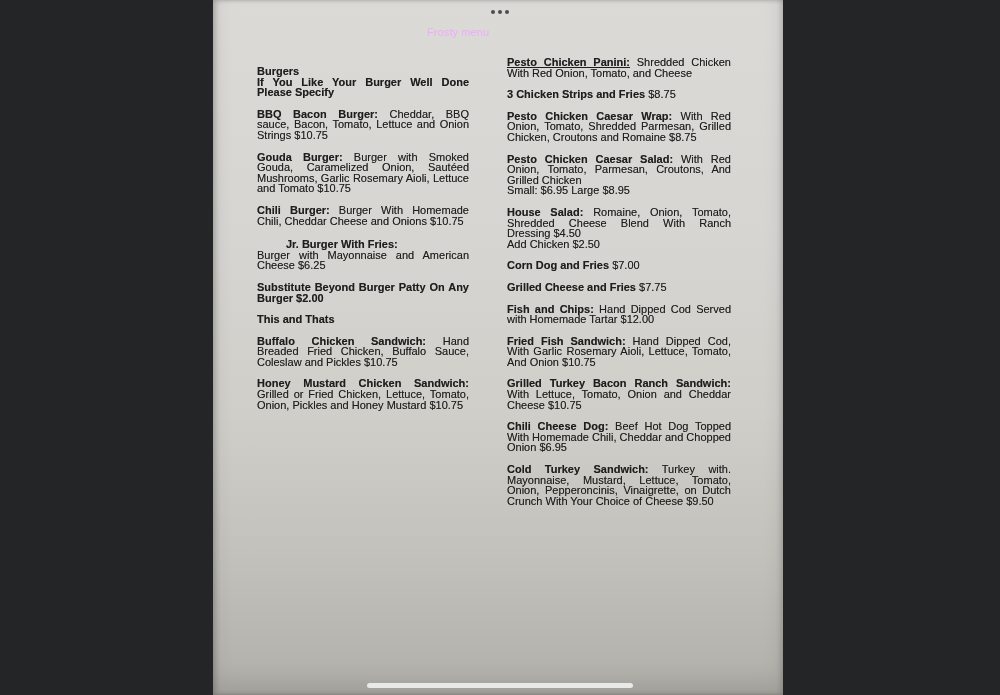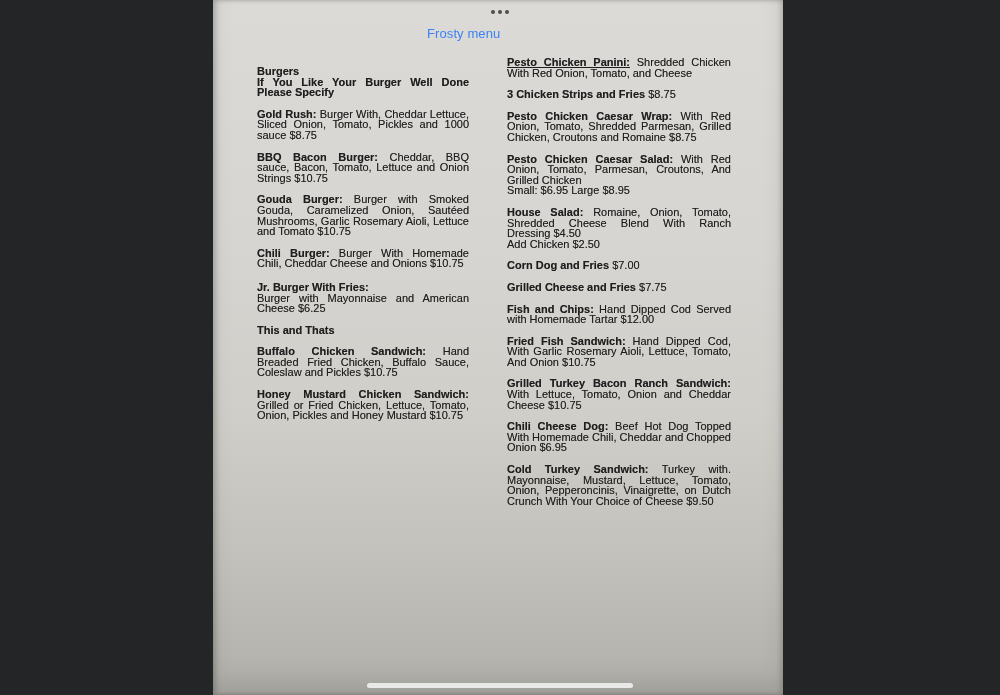--- a/index.html
+++ b/index.html
@@ -15,34 +15,34 @@
     background: linear-gradient(180deg, #dbdad6 0%, #d6d5d1 35%, #cfcec9 60%, #c3c1bb 80%, #b1afa9 100%);
     box-shadow: inset 3px 0 5px rgba(0,0,0,0.18), inset -3px 0 4px rgba(0,0,0,0.12), inset 0 -14px 22px rgba(0,0,0,0.10);
   }
   .more-dots {
     position: absolute; top: 8px; left: 489px;
     display: flex; gap: 3px; padding: 2px; cursor: pointer;
   }
   .more-dots .dot { width: 4px; height: 4px; border-radius: 50%; background: #4d4d4d; }
   .photo-title {
     position: absolute; top: 26px; left: 427px;
-    font-size: 13px; color: #3b82f6; letter-spacing: 0.1px;
+    font-size: 11px; color: #f0abfc; letter-spacing: 0.1px;
   }
   .col {
     position: absolute;
     color: #1e1e1e;
     font-size: 11px; line-height: 10.6px;
     text-shadow: 0 0 0.6px rgba(45,45,45,0.55);
   }
   .col-left  { left: 257px; top: 66px; width: 212px; }
   .col-right { left: 507px; top: 57px; width: 224px; }
   .menu-item { text-align: justify; margin: 0 0 11px 0; }
   .menu-item .b { font-weight: bold; }
   .menu-item .u { text-decoration: underline; text-underline-offset: 1px; margin-top: 8px; }
-  .menu-item .blockname { display: block; text-align: left; }
+  .menu-item .blockname { display: block; text-align: left; margin-left: 29px; }
   .menu-item .extra-line { display: block; }
   .home-indicator {
     position: absolute; left: 367px; bottom: 7px;
     width: 266px; height: 5px; border-radius: 3px;
     background: #e9e9e7; cursor: pointer;
   }
 </style>
 </head>
 <body>
 
@@ -54,25 +54,25 @@
   <span class="dot"></span>
   <span class="dot"></span>
   <span class="dot"></span>
 </div>
 
 <div class="photo-title">Frosty menu</div>
 
 <div class="col col-left" id="col-left">
     <p class="menu-item" style="margin-bottom: 0px;"><span class="b">Burgers</span></p>
     <p class="menu-item"><span class="b">If You Like Your Burger Well Done Please Specify</span></p>
-    <p class="menu-item"><span class="b">Gold Rush:</span> <span>Burger With, Cheddar Lettuce, Sliced Onion, Tomato, Pickles and 1000 sauce $8.75</span></p>
     <p class="menu-item"><span class="b">BBQ Bacon Burger:</span> <span>Cheddar, BBQ sauce, Bacon, Tomato, Lettuce and Onion Strings $10.75</span></p>
     <p class="menu-item"><span class="b">Gouda Burger:</span> <span>Burger with Smoked Gouda, Caramelized Onion, Sautéed Mushrooms, Garlic Rosemary Aioli, Lettuce and Tomato $10.75</span></p>
     <p class="menu-item"><span class="b">Chili Burger:</span> <span>Burger With Homemade Chili, Cheddar Cheese and Onions $10.75</span></p>
     <p class="menu-item" style="margin-top: 13px;"><span class="b blockname">Jr. Burger With Fries:</span><span>Burger with Mayonnaise and American Cheese  $6.25</span></p>
+    <p class="menu-item"><span class="b">Substitute Beyond Burger Patty On Any Burger $2.00</span></p>
     <p class="menu-item"><span class="b">This and Thats</span></p>
     <p class="menu-item"><span class="b">Buffalo Chicken Sandwich:</span> <span>Hand Breaded Fried Chicken, Buffalo Sauce, Coleslaw and Pickles $10.75</span></p>
     <p class="menu-item"><span class="b">Honey Mustard Chicken Sandwich:</span> <span>Grilled or Fried Chicken, Lettuce, Tomato, Onion, Pickles and Honey Mustard $10.75</span></p>
   </div>
 <div class="col col-right" id="col-right">
     <p class="menu-item"><span class="b u">Pesto Chicken Panini:</span> <span>Shredded Chicken With Red Onion, Tomato, and Cheese</span></p>
     <p class="menu-item"><span class="b">3 Chicken Strips and Fries</span> <span>$8.75</span></p>
     <p class="menu-item"><span class="b">Pesto Chicken Caesar Wrap:</span> <span>With Red Onion, Tomato, Shredded Parmesan, Grilled Chicken, Croutons and Romaine $8.75</span></p>
     <p class="menu-item"><span class="b">Pesto Chicken Caesar Salad:</span> <span>With Red Onion, Tomato, Parmesan,  Croutons, And Grilled Chicken</span><span class="extra-line">Small: $6.95 Large $8.95</span></p>
     <p class="menu-item"><span class="b">House Salad:</span> <span>Romaine, Onion, Tomato, Shredded Cheese Blend With Ranch Dressing $4.50</span><span class="extra-line">Add Chicken $2.50</span></p>

